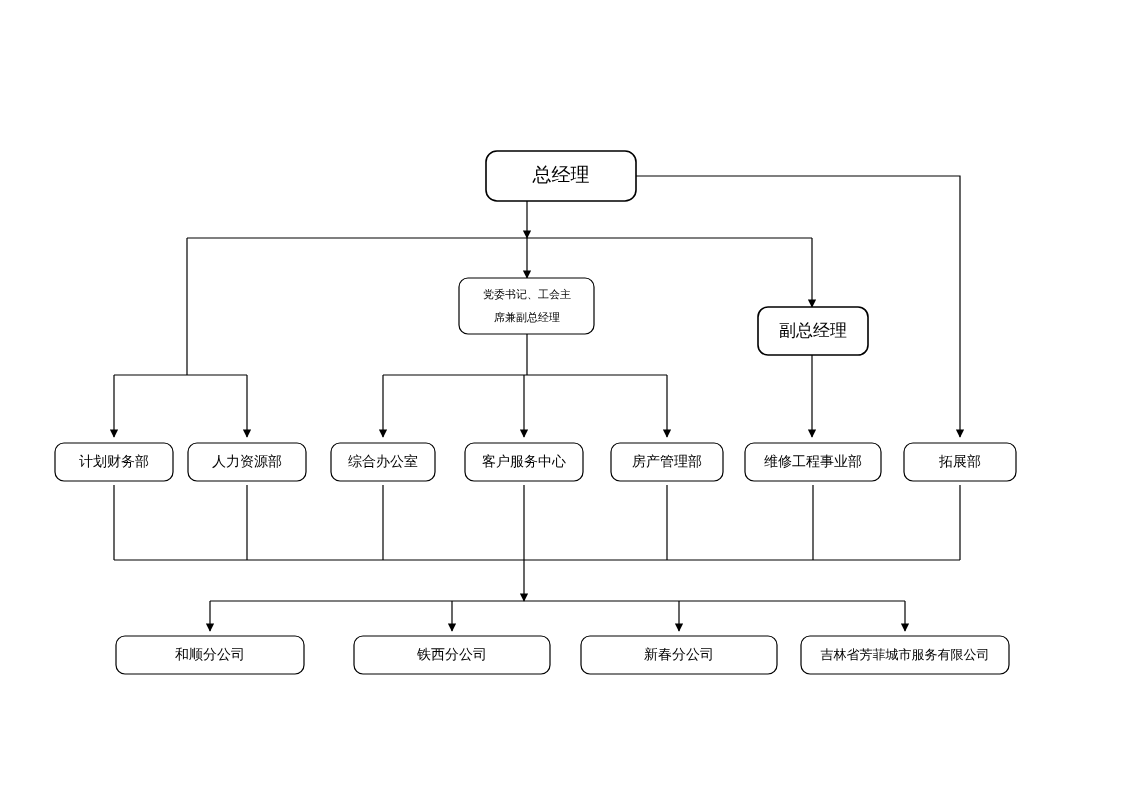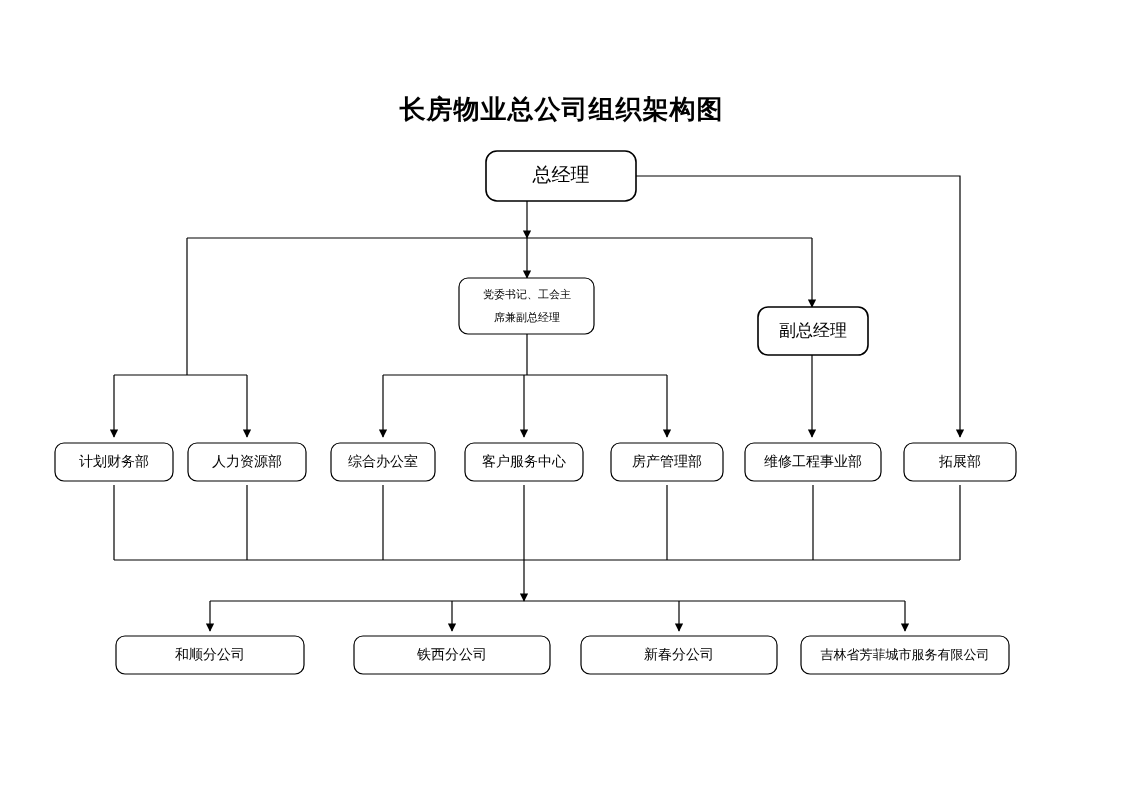--- a/index.html
+++ b/index.html
@@ -60,21 +60,20 @@
     stroke-width: 1.2;
     fill: none;
   }
   .arrowhead { fill: #000000; }
 </style>
 </head>
 <body>
 
 <div id="page">
 
-  <div class="chart-title">长房物业总公司组织架构图</div>
 
   <svg class="diagram" viewBox="0 0 1123 794">
     <defs>
       <marker id="arrow" viewBox="0 0 10 10" refX="9" refY="5" markerWidth="7" markerHeight="7" orient="auto-start-reverse">
         <path d="M 0 0 L 10 5 L 0 10 z" class="arrowhead"></path>
       </marker>
     </defs>
 
     <g>
 

